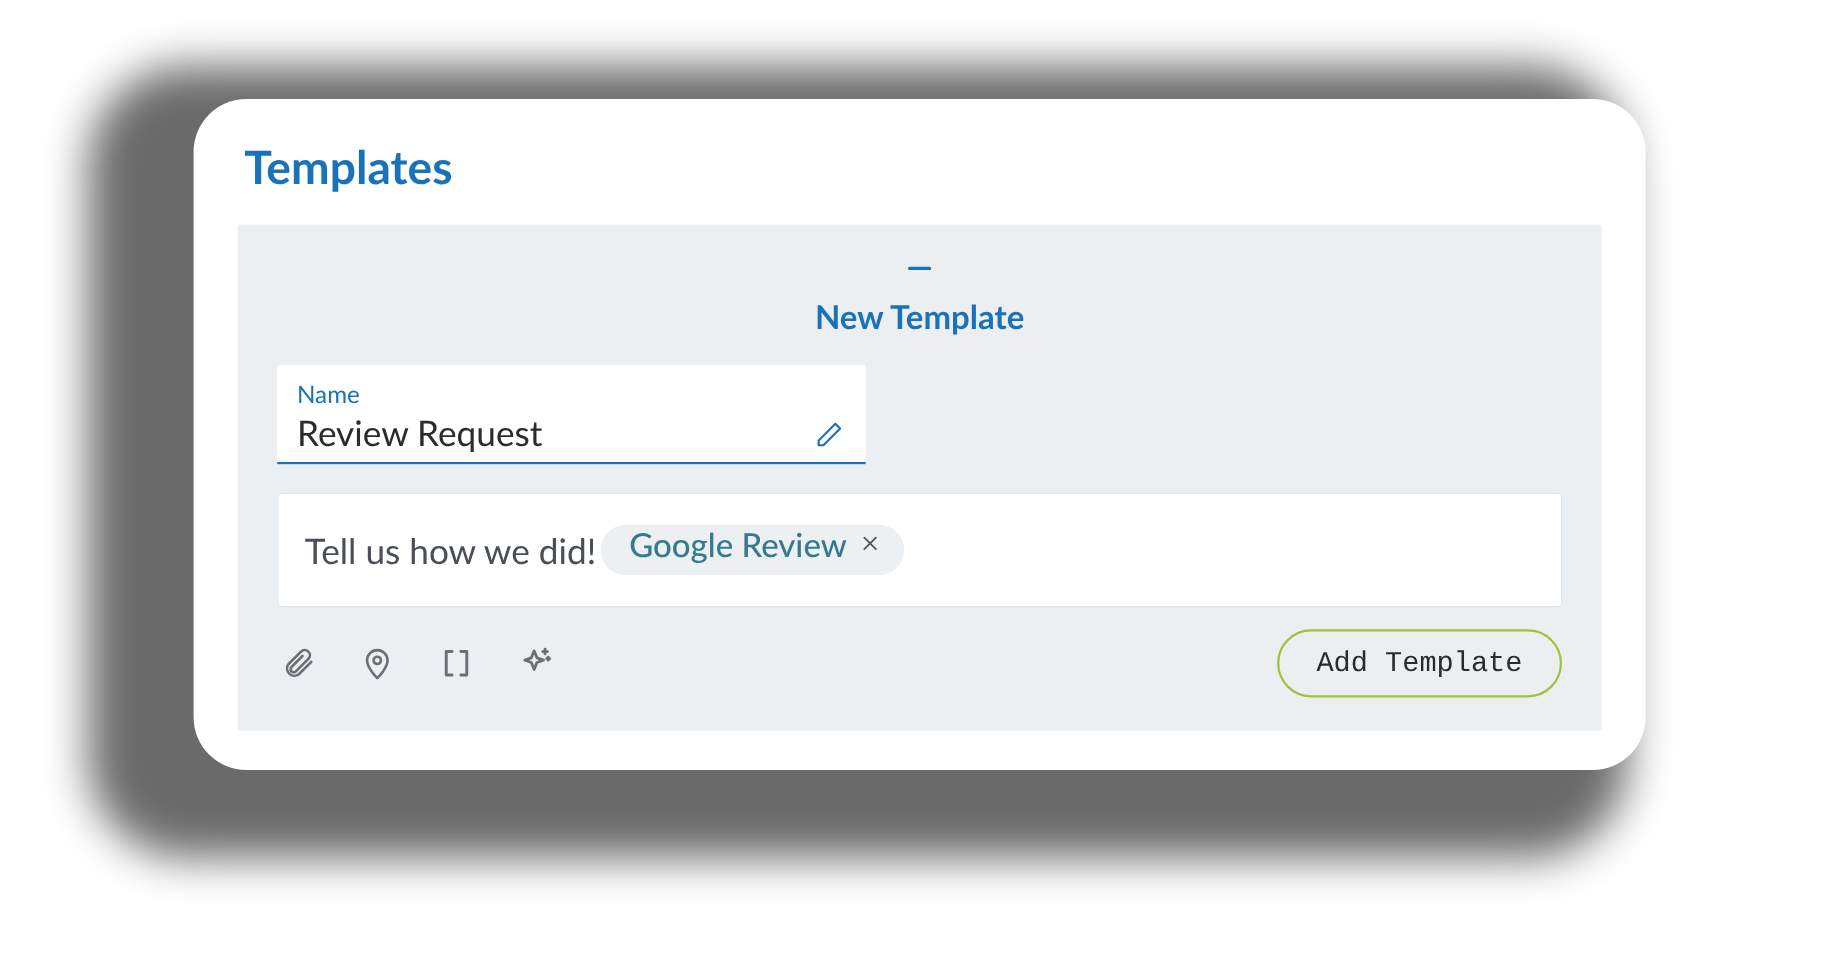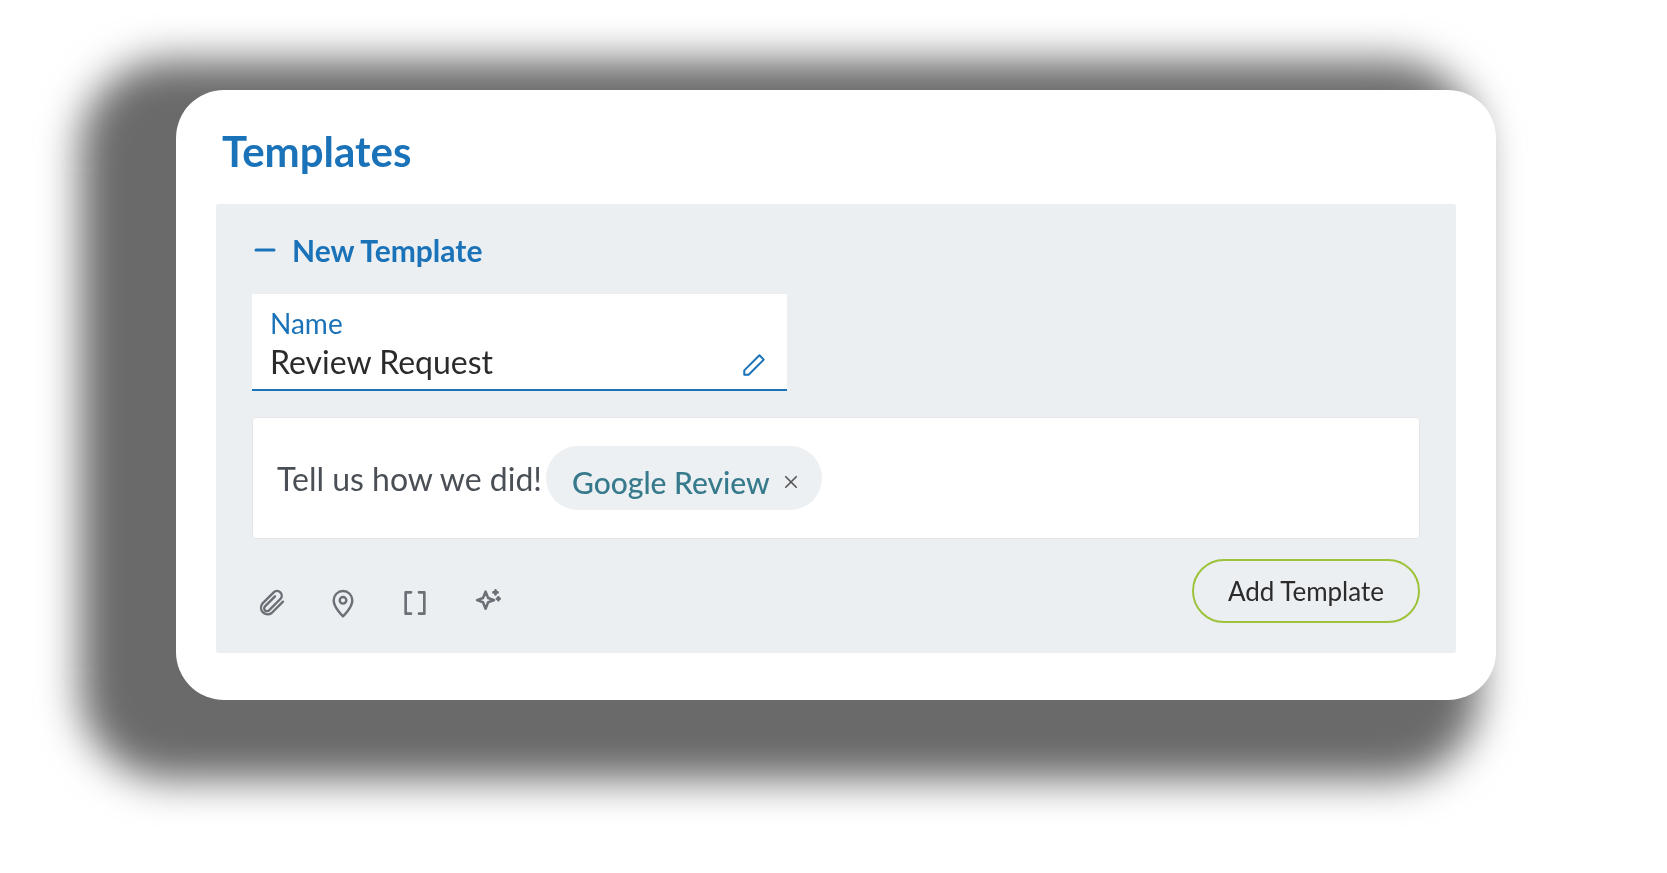--- a/index.html
+++ b/index.html
@@ -33,30 +33,31 @@
       padding: 28px 36px 30px 36px;
     }
     .panel-header {
       display: flex;
       align-items: center;
       gap: 14px;
       color: #1a72b8;
       font-size: 30px;
       font-weight: 700;
       margin-bottom: 26px;
+      flex-direction: column;
     }
     .dash-icon { display: inline-flex; align-items: center; justify-content: center; width: 26px; }
     .name-block {
       background: #ffffff;
       width: 535px;
       padding: 12px 18px 8px 18px;
       border-bottom: 2px solid #1a72b8;
       margin-bottom: 26px;
     }
-    .name-label { color: #1a72b8; font-size: 28px; margin-bottom: 2px; }
+    .name-label { color: #1a72b8; font-size: 22px; margin-bottom: 2px; }
     .name-row { display: flex; align-items: flex-end; justify-content: space-between; }
     .name-input {
       font-size: 32px;
       color: #2b2b2b;
       border: none; outline: none;
       width: 420px;
       background: transparent;
       font-family: inherit;
     }
     .edit-btn { width: 30px; height: 30px; display: inline-flex; align-items: center; justify-content: center; cursor: pointer; }
@@ -68,26 +69,26 @@
       display: flex;
       align-items: center;
       gap: 4px;
       margin-bottom: 20px;
     }
     .message-text { font-size: 32px; color: #4a4f55; }
     .chip {
       display: inline-flex; align-items: center; gap: 12px;
       background: #edf0f3;
       border-radius: 999px;
-      padding: 18px 22px 10px 26px;
+      padding: 0 22px 10px 26px;
       cursor: pointer;
     }
     .chip-label { color: #367a8c; font-size: 30px; font-weight: 500; }
     .chip-x { color: #555; font-size: 24px; line-height: 1; }
-    .footer-row { display: flex; align-items: flex-end; justify-content: space-between; }
+    .footer-row { display: flex; align-items: center; justify-content: space-between; font-family: Liberation Mono, monospace; }
     .icon-row { display: flex; align-items: center; gap: 34px; padding-top: 4px; }
     .icon-btn { width: 38px; height: 38px; display: inline-flex; align-items: center; justify-content: center; cursor: pointer; }
     .add-btn {
       border: 2px solid #9cc33a;
       color: #2b2b2b;
       background: transparent;
       border-radius: 999px;
       padding: 14px 34px;
       font-size: 26px;
       cursor: pointer;

